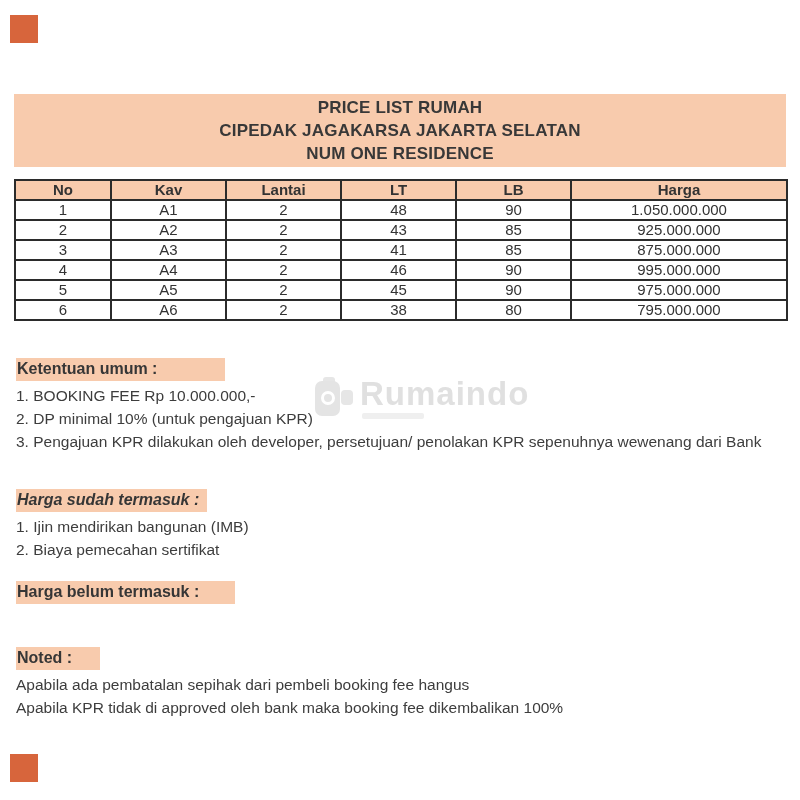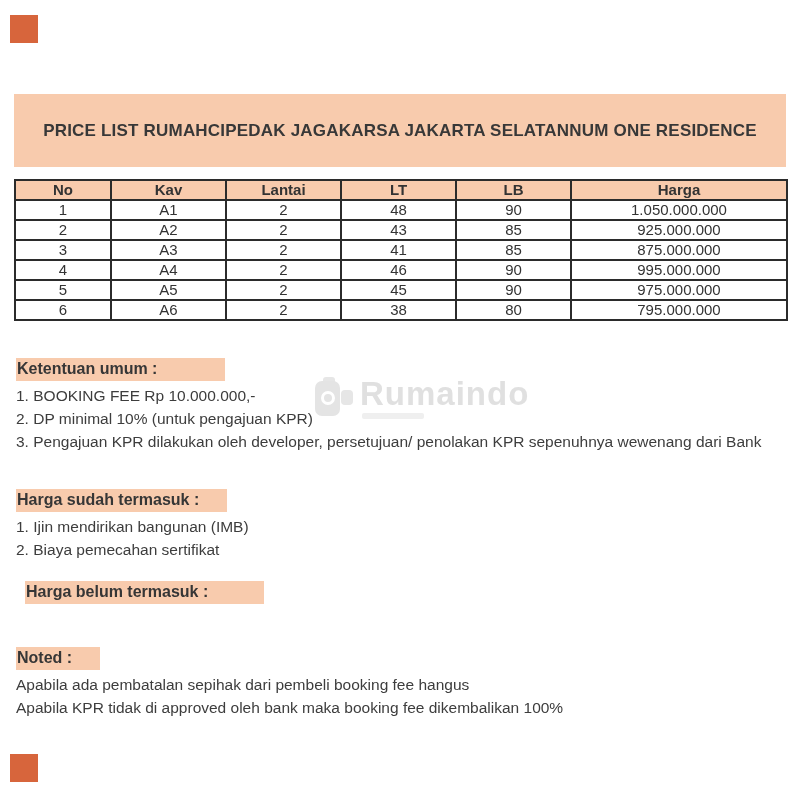--- a/index.html
+++ b/index.html
@@ -9,21 +9,21 @@
     color:#3d3d3d;overflow:hidden;
   }
   
   .corner-square{position:absolute;width:28px;height:28px;background:#d4582b;opacity:.92;}
   .corner-square.tl{left:10px;top:15px;}
   .corner-square.bl{left:10px;top:754px;}
 
   
   .title-block{
     position:absolute;left:14px;top:94px;width:772px;height:73px;
-    background:#f8cbad;display:flex;flex-direction:row;justify-content:center;
+    background:#f8cbad;display:flex;flex-direction:column;justify-content:center;
     align-items:center;text-align:center;
   }
   .title-line{font-weight:bold;font-size:17px;line-height:23px;color:#383838;letter-spacing:.2px;}
 
   
   table.price-table{
     position:absolute;left:14px;top:179px;width:772px;
     border-collapse:collapse;table-layout:fixed;
     font-size:15px;color:#333333;
   }
@@ -32,21 +32,21 @@
     height:18px;padding:0;line-height:18px;overflow:hidden;white-space:nowrap;
   }
   .price-table th{background:#f8cbad;font-weight:bold;color:#333333;}
 
   
   .section{position:absolute;left:16px;width:776px;}
   .section-heading{
     display:inline-block;background:#f8cbad;font-weight:bold;font-size:16px;
     color:#363636;padding:2px 0 3px 1px;box-sizing:border-box;
   }
-  .hl-w210{width:209px;} .hl-w212{width:211px;} .hl-w214{width:239px;margin-left:9px;} .hl-w85{width:84px;}
+  .hl-w210{width:209px;} .hl-w212{width:191px;font-style:italic;} .hl-w214{width:219px;} .hl-w85{width:84px;}
   .section-items{margin-top:3px;}
   .section-item{font-size:15.5px;line-height:23px;white-space:nowrap;color:#3d3d3d;}
 
   
   .watermark{position:absolute;left:315px;top:376px;width:180px;height:46px;z-index:0;}
   .wm-logo{position:absolute;left:0;top:1px;width:38px;height:44px;}
   .wm-blob{position:absolute;left:0;top:4px;width:25px;height:35px;background:#e4e4e4;border-radius:7px;}
   .wm-blob2{position:absolute;left:26px;top:13px;width:12px;height:15px;background:#e6e6e6;border-radius:4px;}
   .wm-notch{position:absolute;left:8px;top:0;width:12px;height:8px;background:#e6e6e6;border-radius:3px;}
   .wm-ring{position:absolute;left:6px;top:14px;width:8px;height:8px;border:3px solid #ffffff;border-radius:50%;}

